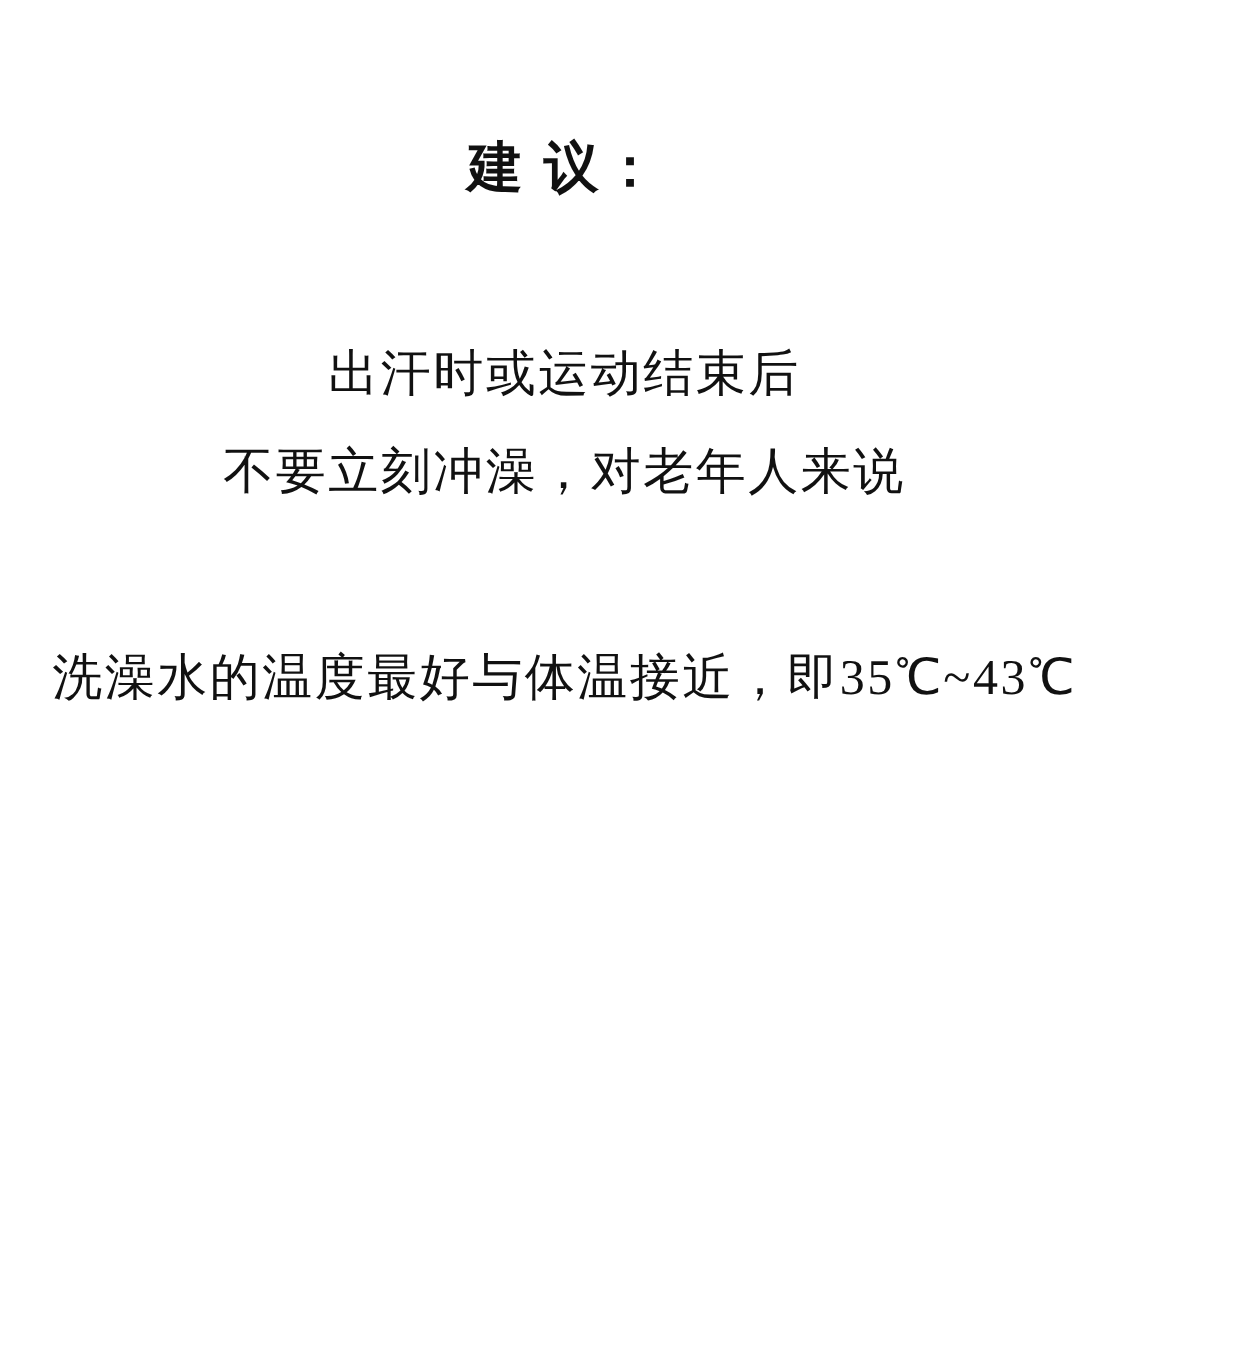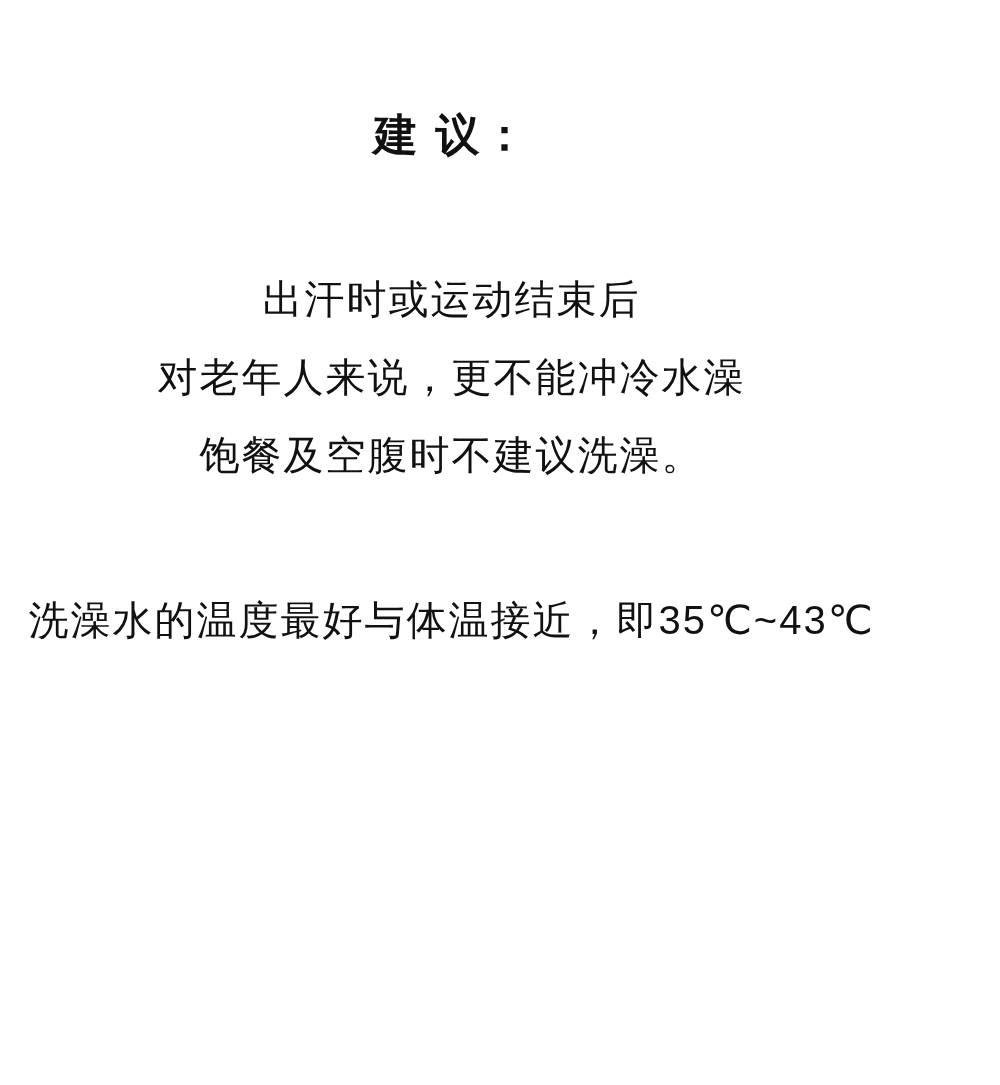--- a/index.html
+++ b/index.html
@@ -12,20 +12,21 @@
     height: 1085px;
     font-family: "Liberation Sans", "DejaVu Sans", sans-serif;
     color: #111111;
   }
   .page {
     width: 903px;
     height: 1085px;
     overflow: hidden;
     text-align: center;
     background: #ffffff;
+    font-family: Liberation Serif, serif;
   }
   .title {
     margin: 0;
     padding-top: 96px;
     font-size: 44px;
     font-weight: 700;
     line-height: 78px;
     letter-spacing: 3px;
     white-space: nowrap;
   }
@@ -46,22 +47,21 @@
 </style>
 </head>
 <body>
 
 <main class="page">
 
   <h1 class="title">建 议：</h1>
 
   <section class="para para-timing">
     <p class="line">出汗时或运动结束后</p>
-    <p class="line">对老年人来说，更不能冲冷水澡</p>
-    <p class="line">饱餐及空腹时不建议洗澡。</p>
+    <p class="line">不要立刻冲澡，对老年人来说</p>
   </section>
 
   <section class="para para-temperature">
     <p class="line">洗澡水的温度最好与体温接近，即35℃~43℃</p>
   </section>
 
 
 </main>
 
 </body></html>

